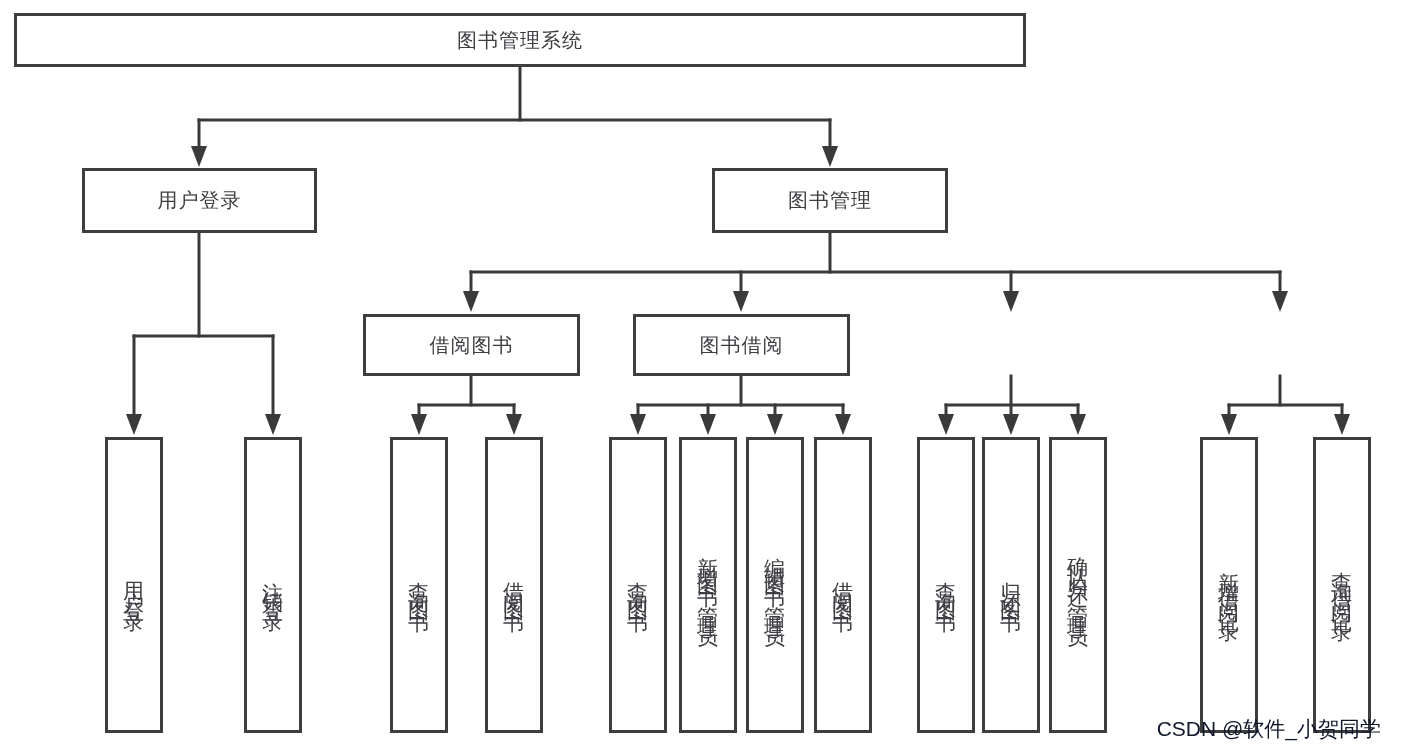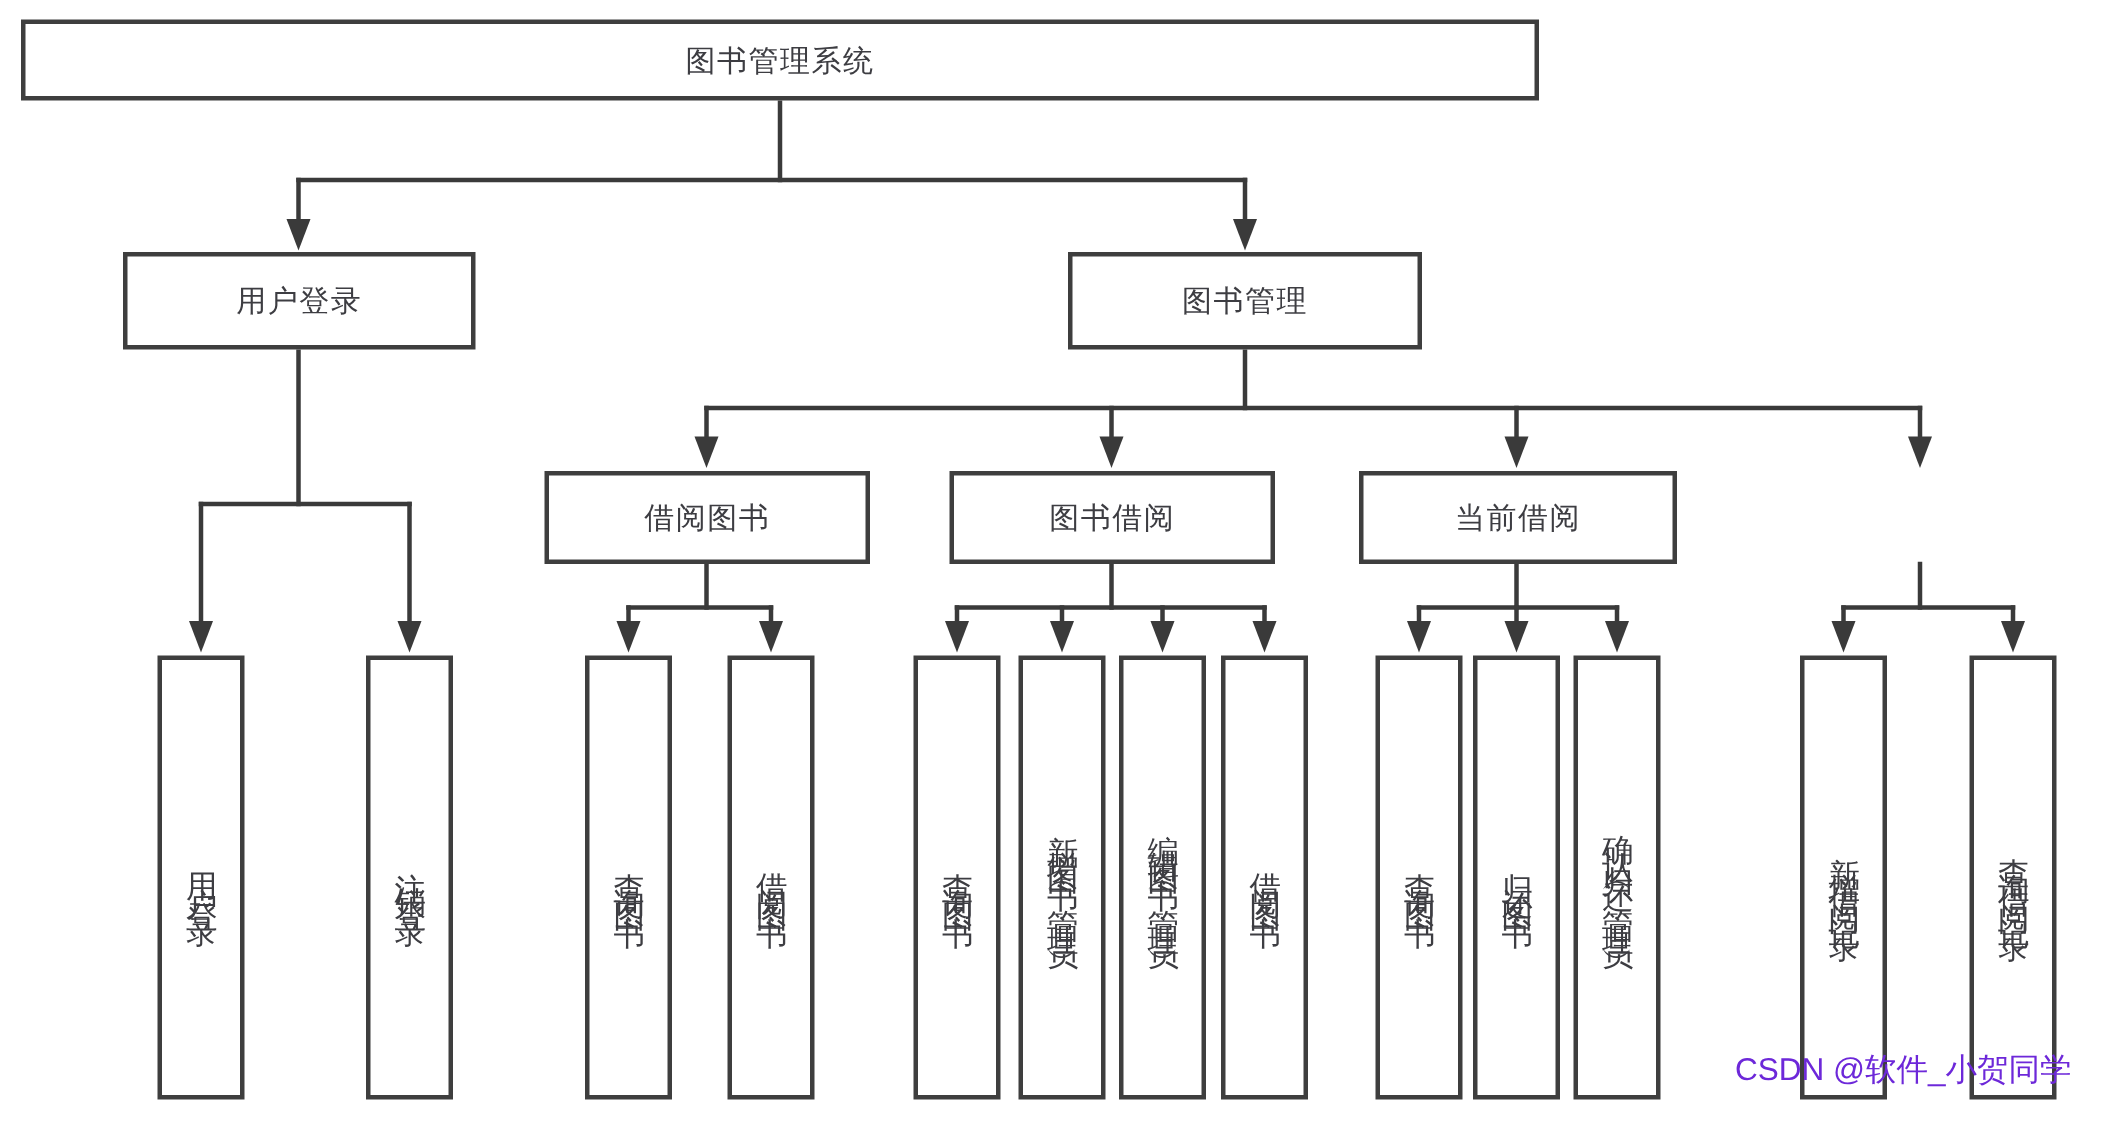--- a/index.html
+++ b/index.html
@@ -36,23 +36,23 @@
     writing-mode: vertical-rl;
     text-orientation: mixed;
     font-size: 21px;
     letter-spacing: 10px;
     line-height: 1;
     white-space: nowrap;
   }
   .watermark {
     position: absolute;
     right: 6px;
-    bottom: 20px;
+    bottom: 4px;
     font-size: 21px;
-    color: #6d28d9;
+    color: #0f172a;
     white-space: nowrap;
   }
   line { stroke: #3a3a3a; stroke-width: 3; stroke-linecap: square; }
   polygon { fill: #3a3a3a; }
 </style>
 </head>
 <body>
 
 <div id="canvas">
 
@@ -128,23 +128,20 @@
   <div class="box" style="left:712px; top:168px; width:236px; height:65px;">
     <span class="h-label">图书管理</span>
   </div>
 
   <div class="box" style="left:363px; top:314px; width:217px; height:62px;">
     <span class="h-label">借阅图书</span>
   </div>
   <div class="box" style="left:633px; top:314px; width:217px; height:62px;">
     <span class="h-label">图书借阅</span>
   </div>
-  <div class="box" style="left:906px; top:314px; width:212px; height:62px;">
-    <span class="h-label">当前借阅</span>
-  </div>
 
   <div class="box leaf" style="left:105px;">
     <span class="v-label">用户登录</span>
   </div>
   <div class="box leaf" style="left:244px;">
     <span class="v-label">注销登录</span>
   </div>
 
   <div class="box leaf" style="left:390px;">
     <span class="v-label">查询图书</span>

